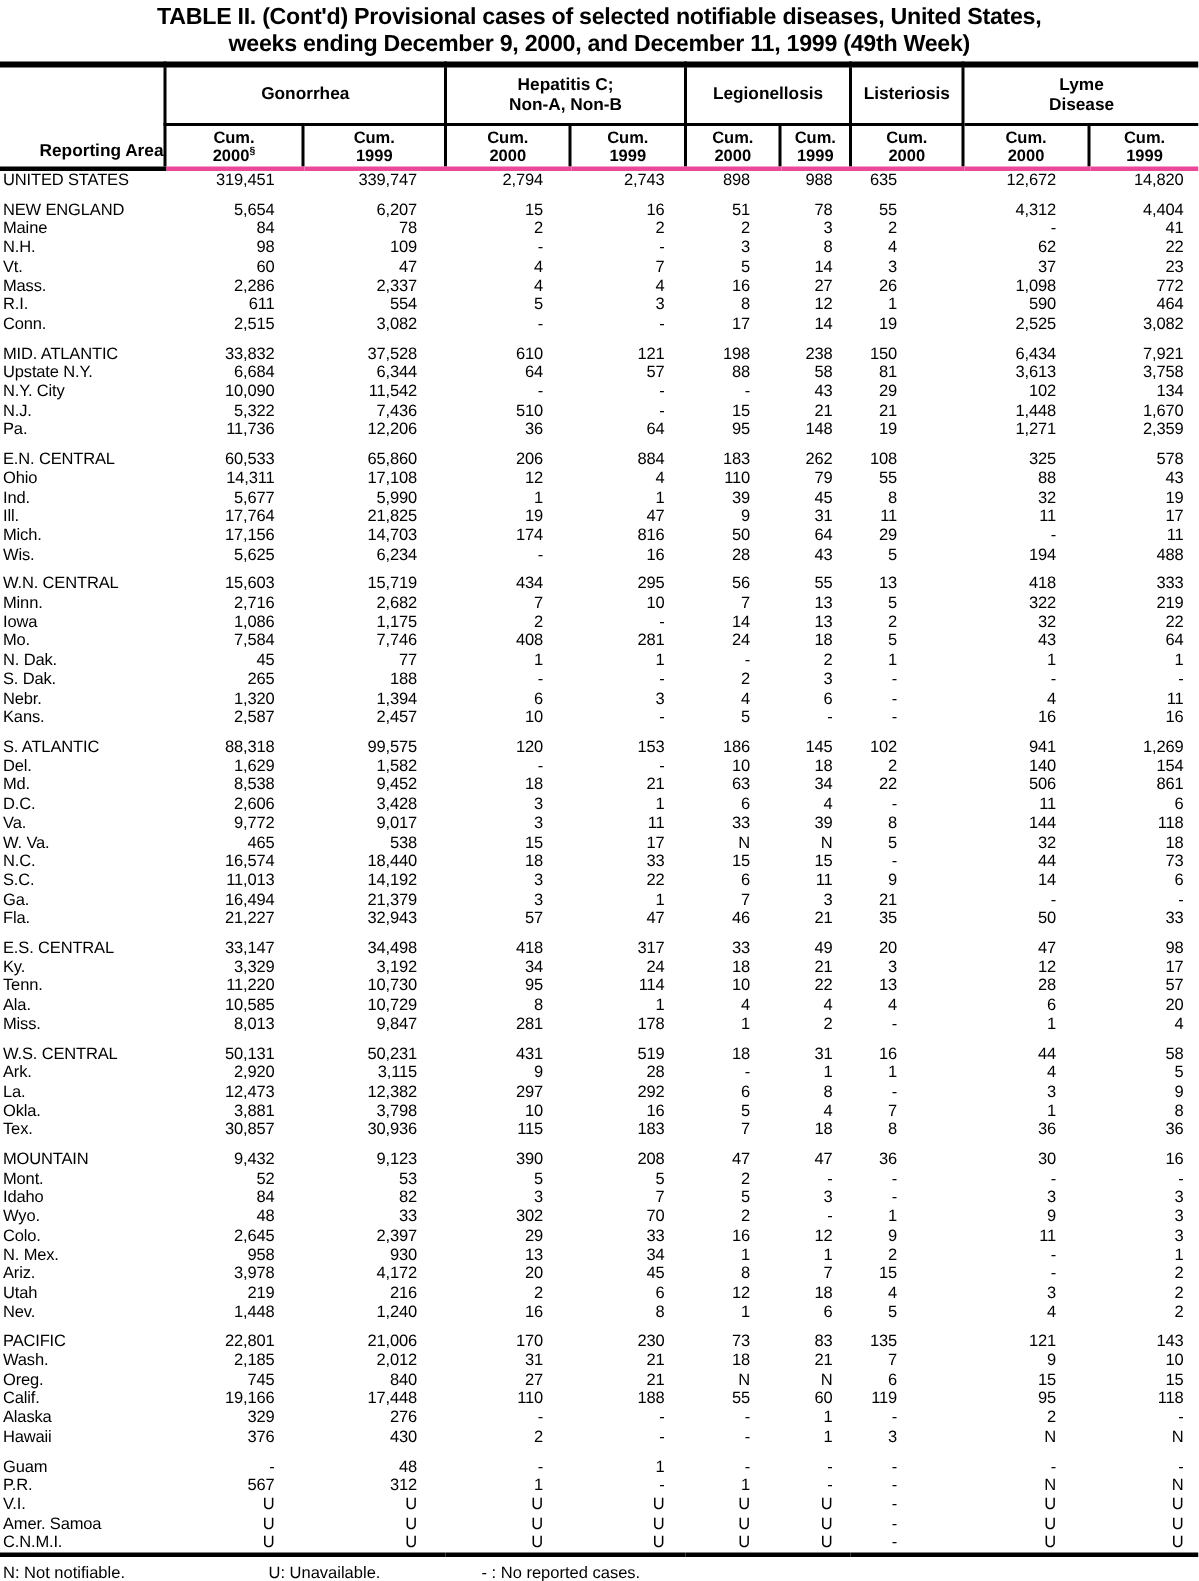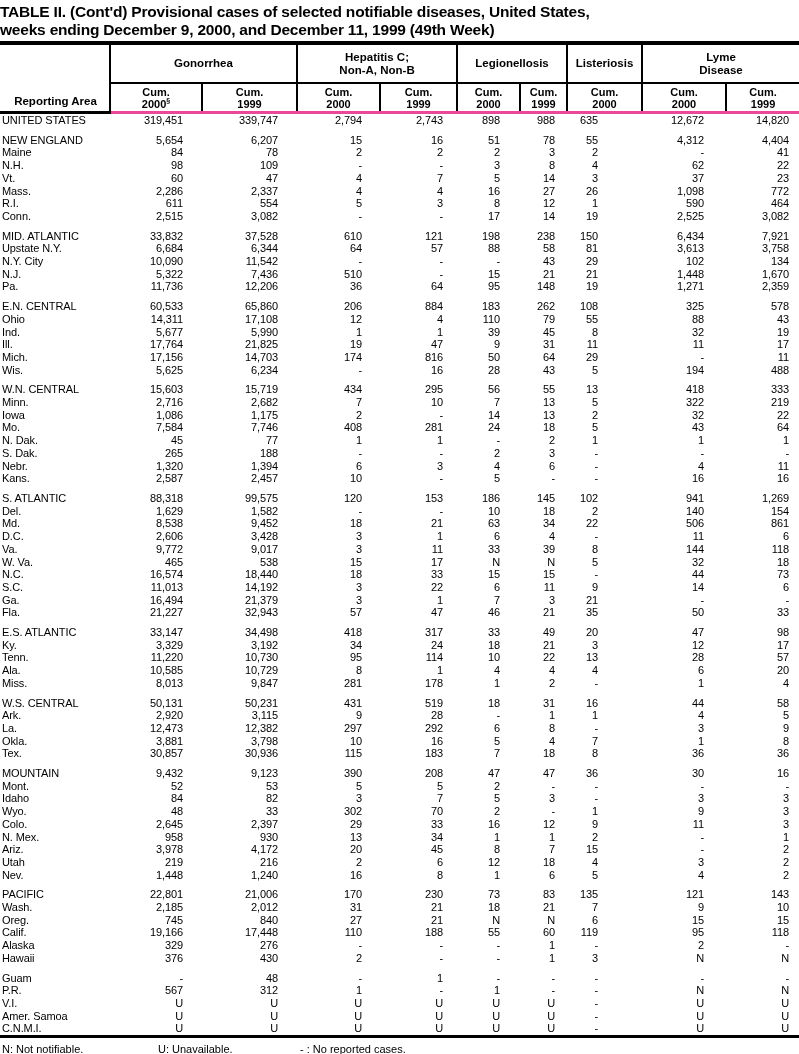--- a/index.html
+++ b/index.html
@@ -4,30 +4,30 @@
 <style>
   html,body{margin:0;padding:0;}
   body{
     width:799px;height:1054px;overflow:hidden;
     background:#ffffff;color:#000000;
     font-family:"Liberation Sans",sans-serif;
     -webkit-font-smoothing:antialiased;
   }
   .page{width:799px;height:1054px;position:relative;}
   .title{
-    text-align:left;font-weight:bold;font-size:15.5px;line-height:18px;
+    text-align:center;font-weight:bold;font-size:15.5px;line-height:18px;
     padding-top:3px;letter-spacing:-0.2px;
   }
   table.tbl{
     border-collapse:collapse;table-layout:fixed;width:799px;
     margin-top:2px;border-top:4px solid #000;
   }
   thead th{font-weight:bold;padding:0;background:#fff;}
   th.ra{
-    text-align:center;vertical-align:bottom;font-size:11.5px;
+    text-align:right;vertical-align:bottom;font-size:11.5px;
     padding:0 0 4px 2px;border-bottom:3px solid #000;
   }
   th.grp{
     font-size:11.5px;line-height:13px;text-align:center;vertical-align:middle;
     border-left:2px solid #000;border-bottom:2px solid #000;
     white-space:pre-line;height:37px;
   }
   th.sub{
     font-size:11px;line-height:12px;text-align:center;vertical-align:middle;
     border-left:2px solid #000;border-bottom:3px solid #ec4899;height:27px;
@@ -46,21 +46,21 @@
   td.c5{padding-right:20px;}
   td.c6{padding-right:12px;}
   td.c7{padding-right:44px;}
   td.c8{padding-right:22px;}
   td.c9{padding-right:10px;}
   tr.gap td{height:7px;line-height:7px;}
   table.tbl{border-bottom:3px solid #000;}
   .footnotes{
     display:flex;font-size:11px;padding-top:5px;padding-left:2px;
   }
-  .footnotes .fn1{width:156px;}
+  .footnotes .fn1{width:177px;}
   .footnotes .fn2{width:142px;}
 </style>
 </head>
 <body>
 
 <div class="page">
 
   <div class="title">
     <div>TABLE II. (Cont'd) Provisional cases of selected notifiable diseases, United States,</div>
     <div>weeks ending December 9, 2000, and December 11, 1999 (49th Week)</div>
@@ -586,21 +586,21 @@
           <td class="num c5">46</td>
           <td class="num c6">21</td>
           <td class="num c7">35</td>
           <td class="num c8">50</td>
           <td class="num c9">33</td>
         </tr>
         <tr class="gap">
           <td colspan="10"></td>
         </tr>
         <tr>
-          <td class="area">E.S. ATLANTIC</td>
+          <td class="area">E.S. CENTRAL</td>
           <td class="num c1">33,147</td>
           <td class="num c2">34,498</td>
           <td class="num c3">418</td>
           <td class="num c4">317</td>
           <td class="num c5">33</td>
           <td class="num c6">49</td>
           <td class="num c7">20</td>
           <td class="num c8">47</td>
           <td class="num c9">98</td>
         </tr>

